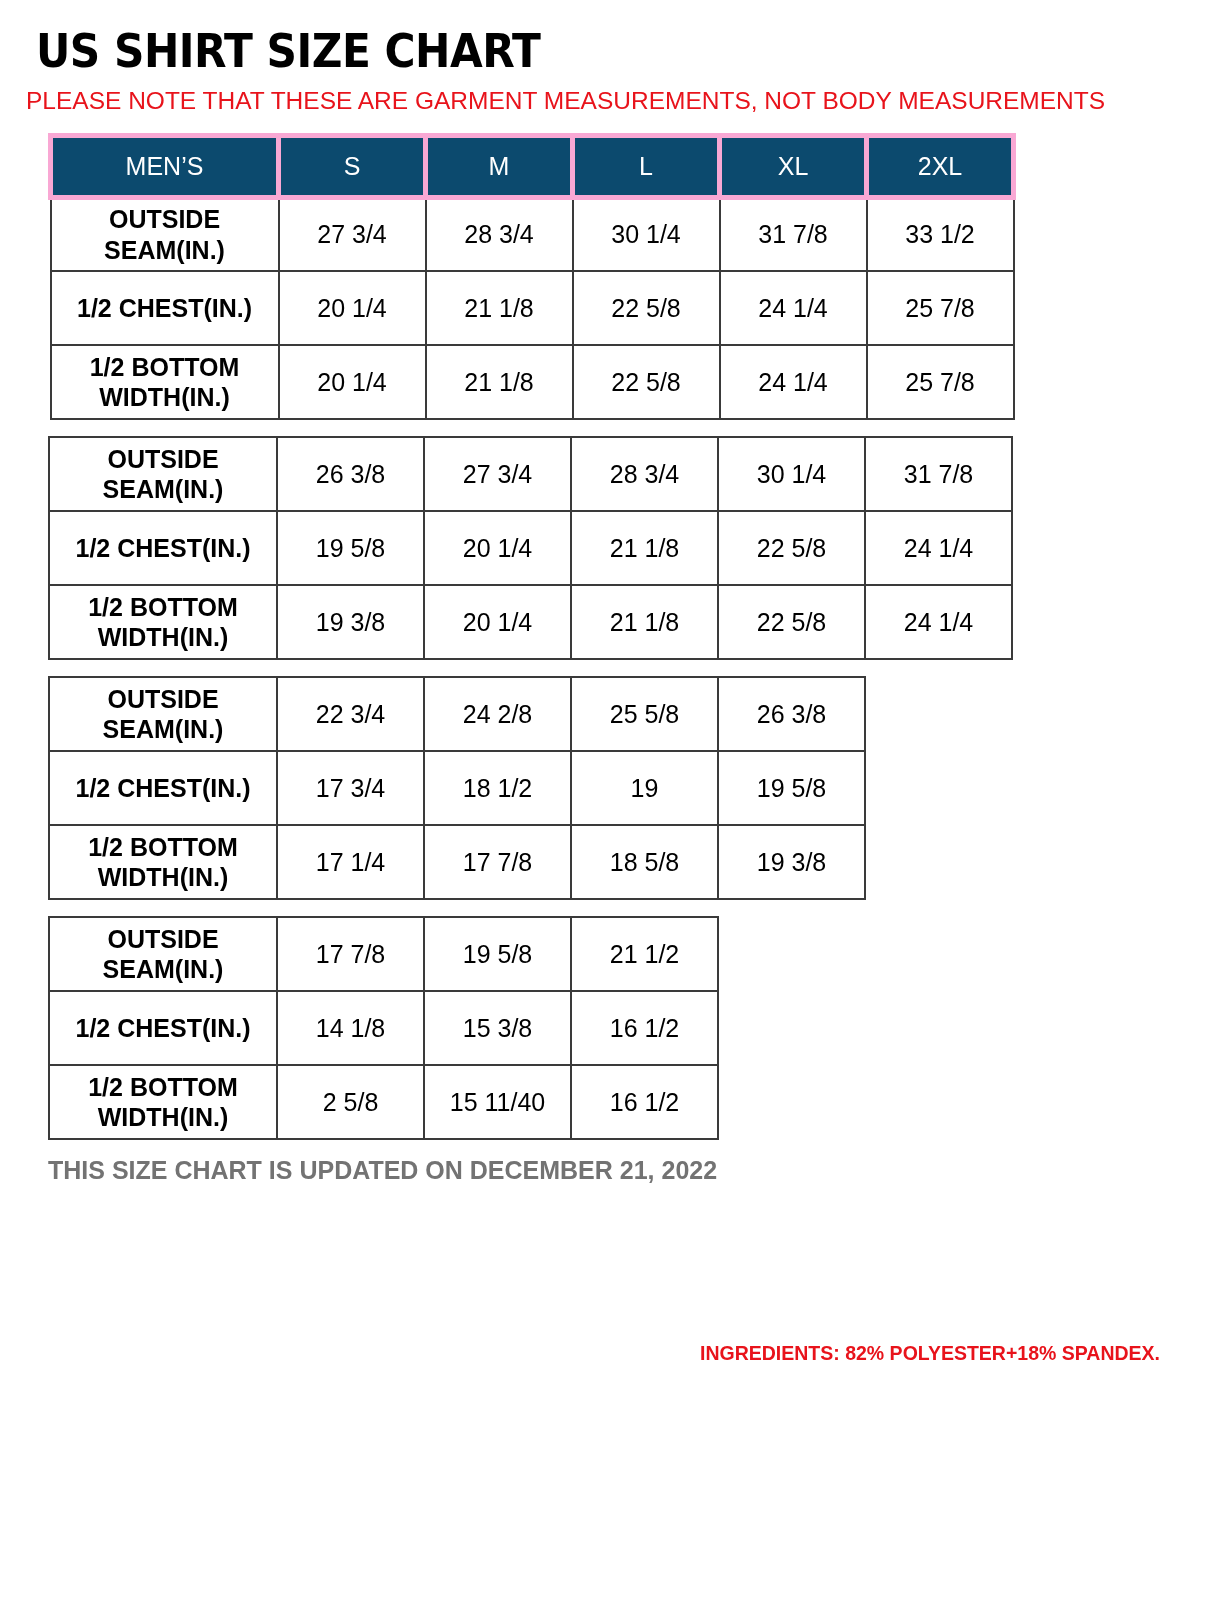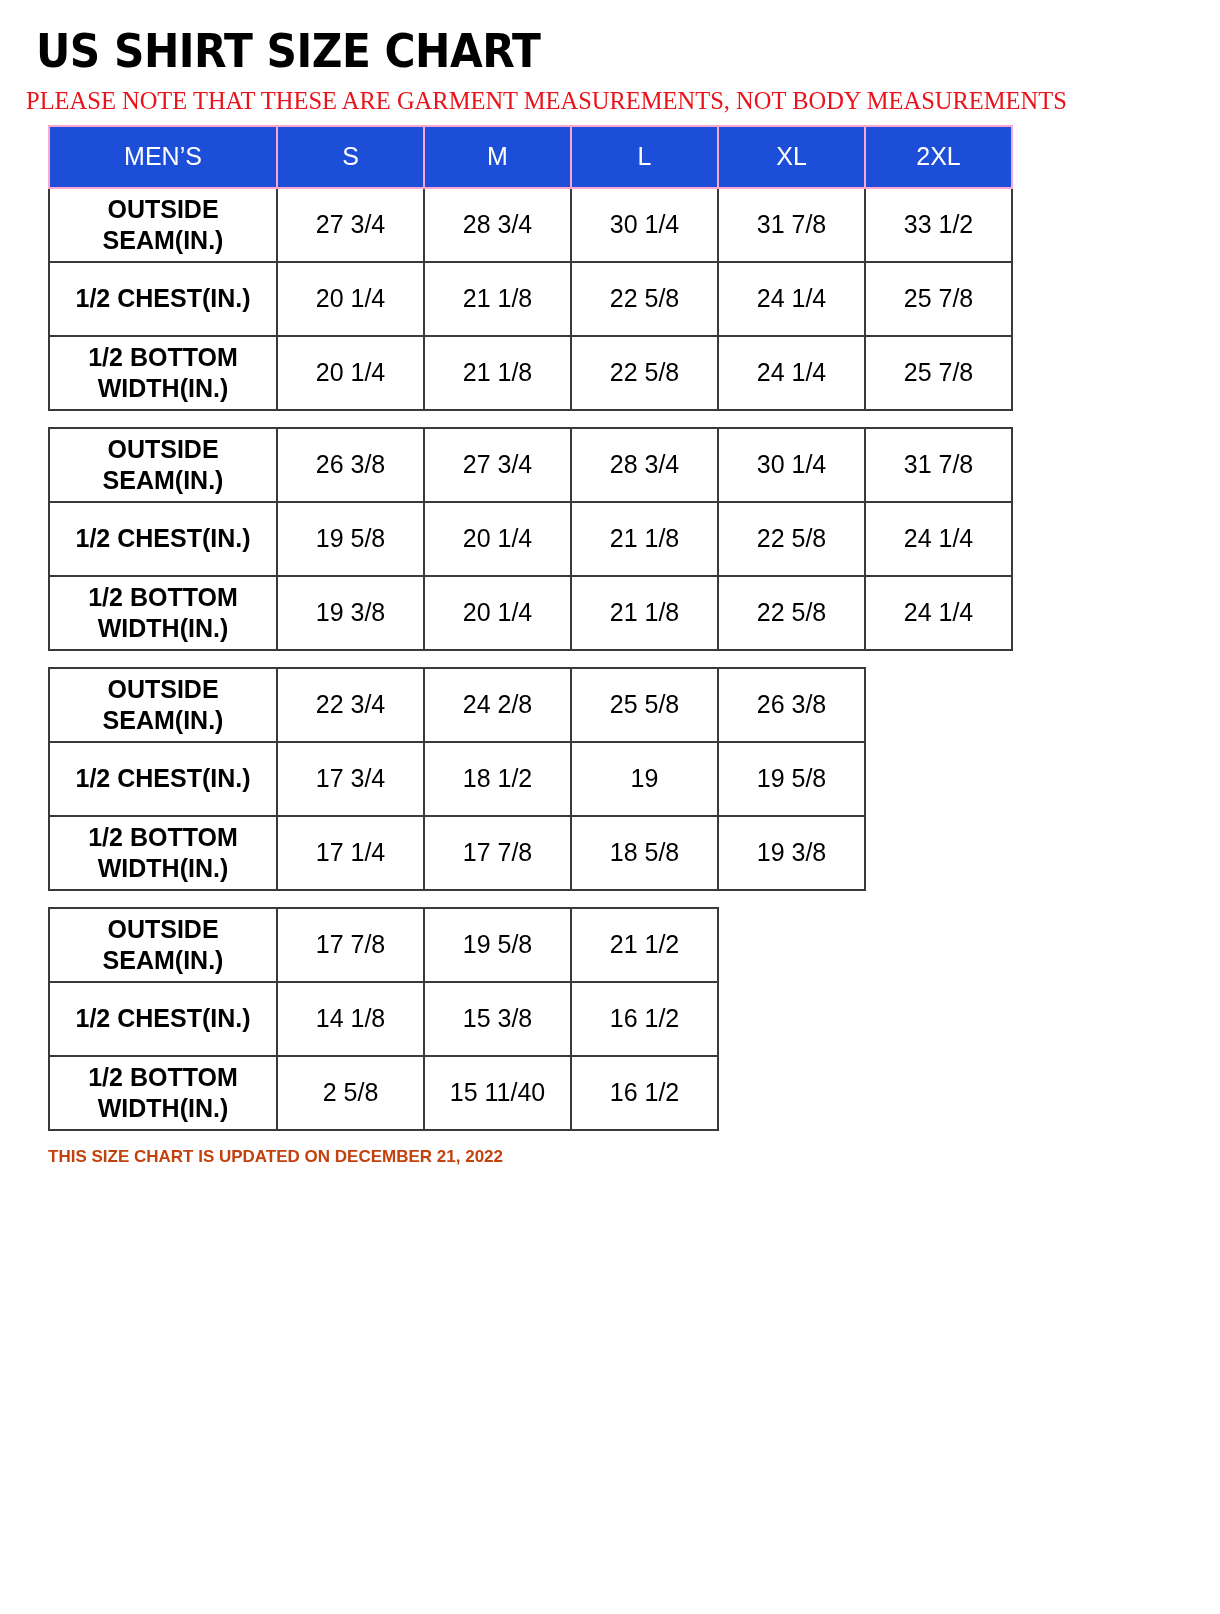--- a/index.html
+++ b/index.html
@@ -26,45 +26,44 @@
     letter-spacing: -0.5px;
     line-height: 1.05;
     margin: 8px 0 10px 12px;
     font-family: "DejaVu Sans", sans-serif;
     font-stretch: condensed;
   }
   .note {
     color: #e8131b;
     font-size: 24.5px;
     line-height: 1.28;
-    margin: 0 0 8px 2px;
+    margin: 0 0 16px 2px;
     max-width: 1120px;
-    font-family: Liberation Serif, serif;
   }
   table.sizetable {
     border-collapse: collapse;
     width: 965px;
     table-layout: fixed;
     margin-bottom: 16px;
   }
   table.sizetable td {
     border: 2px solid #ffffff;
     text-align: center;
     vertical-align: middle;
     font-size: 25px;
     height: 74px;
     padding: 2px 2px;
     box-sizing: border-box;
   }
   table.sizetable tr.head td {
-    background: #1d4ed8;
+    background: #0c4a6e;
     color: #ffffff;
     font-size: 25px;
     height: 62px;
-    border: 2px solid #f9a8d4;
+    border: 5px solid #f9a8d4;
   }
   table.sizetable tr.body td {
     background: #ffffff;
     border: 2px solid #3a3a3a;
   }
   table.sizetable tr.body td.label {
     line-height: 1.22;
     font-weight: bold;
   }
   .col-label { width: 228px; }
@@ -77,22 +76,22 @@
     position: absolute;
     left: 700px;
     top: 1334px;
     color: #e8131b;
     font-size: 19.5px;
     font-weight: bold;
     line-height: 2.0;
     width: 500px;
   }
   .footer {
-    color: #c2410c;
-    font-size: 17px;
+    color: #737373;
+    font-size: 25px;
     font-weight: bold;
     margin: 6px 0 0 24px;
   }
   .tbl-wrap { margin-left: 24px; }
 </style>
 </head>
 <body>
 
 <div class="page">
 
@@ -224,13 +223,14 @@
         <td class="spacer-cell"></td>
       </tr>
     </tbody>
       </table>
   </div>
 
   <div class="footer">THIS SIZE CHART IS UPDATED ON DECEMBER 21, 2022</div>
 </div>
 
 <div class="ingredients">
+  <div>INGREDIENTS: 82% POLYESTER+18% SPANDEX.</div>
 </div>
 
 </body></html>

